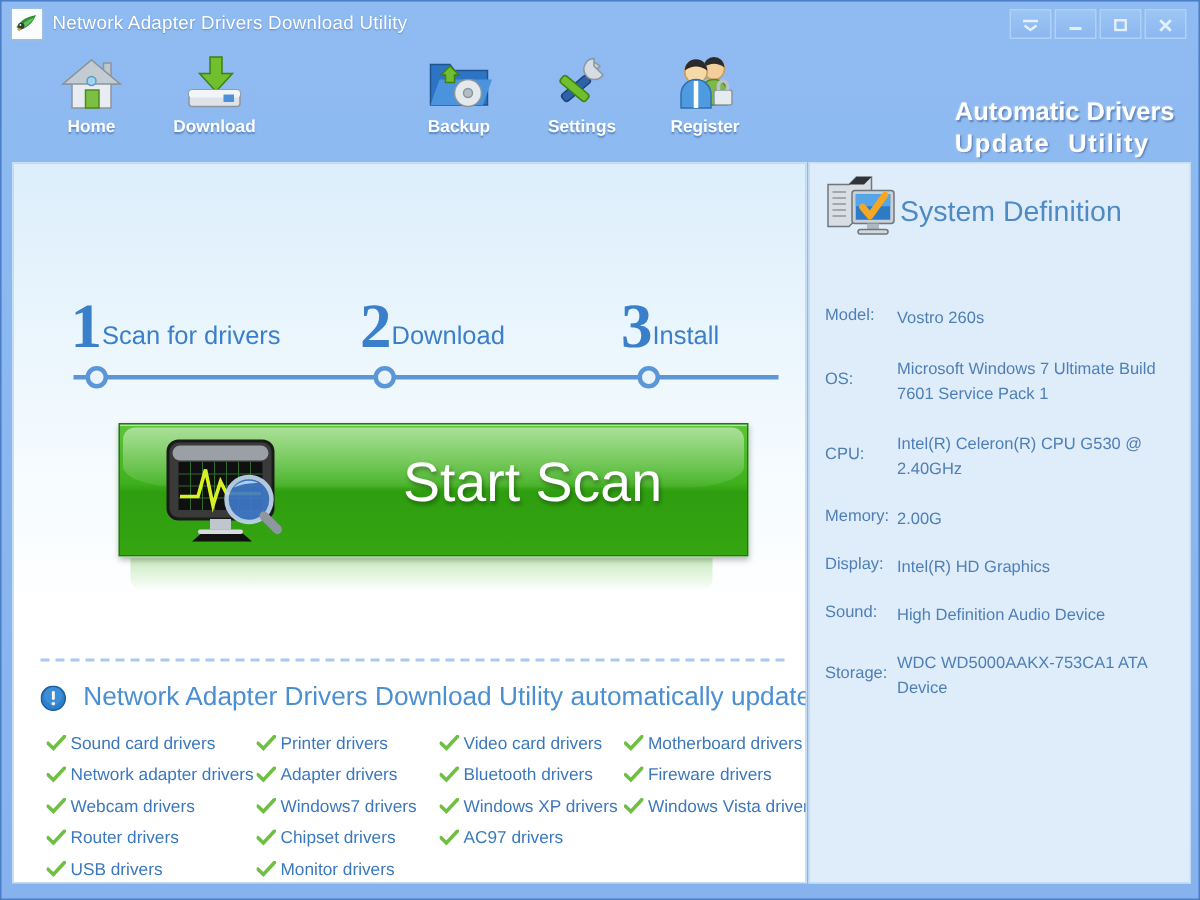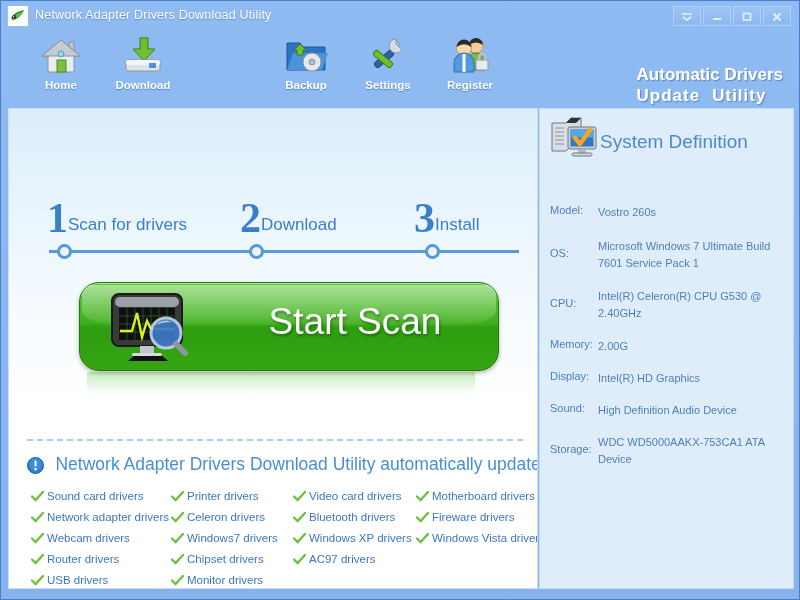--- a/index.html
+++ b/index.html
@@ -132,21 +132,21 @@
     background: #EAF3FC;
   }
   #dot1 { left: 48px; }
   #dot2 { left: 240px; }
   #dot3 { left: 416px; }
 
   
   #scan-btn {
     position: absolute; left: 70px; top: 173px;
     width: 420px; height: 89px;
-    border-radius: 20px;
+    border-radius: 0;
     background: linear-gradient(to bottom, #5DC43A 0%, #3FB01D 45%, #2E9E10 52%, #35A512 100%);
     border: 1px solid #1F7A0A;
     box-shadow: inset 0 1px 0 rgba(255,255,255,.55), 0 2px 4px rgba(0,0,0,.28);
     cursor: pointer;
     overflow: hidden;
   }
   #scan-gloss {
     position:absolute; left:2px; top:2px; right:2px; height:40px;
     border-radius: 8px 8px 40px 40px / 8px 8px 14px 14px;
     background: linear-gradient(to bottom, rgba(255,255,255,.48), rgba(255,255,255,.06));
@@ -419,21 +419,21 @@
                 <path d="M1 5.5 L4.6 9 L12 1" stroke="#6FC042" stroke-width="2.4" fill="none" stroke-linecap="round"></path>
               </svg></span><span>USB drivers</span></div>
       </div>
 
       <div class="dcol" id="dcol1">
         <div class="ditem"><span class="check"><svg width="13" height="11" viewBox="0 0 13 11">
                 <path d="M1 5.5 L4.6 9 L12 1" stroke="#6FC042" stroke-width="2.4" fill="none" stroke-linecap="round"></path>
               </svg></span><span>Printer drivers</span></div>
         <div class="ditem"><span class="check"><svg width="13" height="11" viewBox="0 0 13 11">
                 <path d="M1 5.5 L4.6 9 L12 1" stroke="#6FC042" stroke-width="2.4" fill="none" stroke-linecap="round"></path>
-              </svg></span><span>Celeron drivers</span></div>
+              </svg></span><span>Adapter drivers</span></div>
         <div class="ditem"><span class="check"><svg width="13" height="11" viewBox="0 0 13 11">
                 <path d="M1 5.5 L4.6 9 L12 1" stroke="#6FC042" stroke-width="2.4" fill="none" stroke-linecap="round"></path>
               </svg></span><span>Windows7 drivers</span></div>
         <div class="ditem"><span class="check"><svg width="13" height="11" viewBox="0 0 13 11">
                 <path d="M1 5.5 L4.6 9 L12 1" stroke="#6FC042" stroke-width="2.4" fill="none" stroke-linecap="round"></path>
               </svg></span><span>Chipset drivers</span></div>
         <div class="ditem"><span class="check"><svg width="13" height="11" viewBox="0 0 13 11">
                 <path d="M1 5.5 L4.6 9 L12 1" stroke="#6FC042" stroke-width="2.4" fill="none" stroke-linecap="round"></path>
               </svg></span><span>Monitor drivers</span></div>
       </div>

